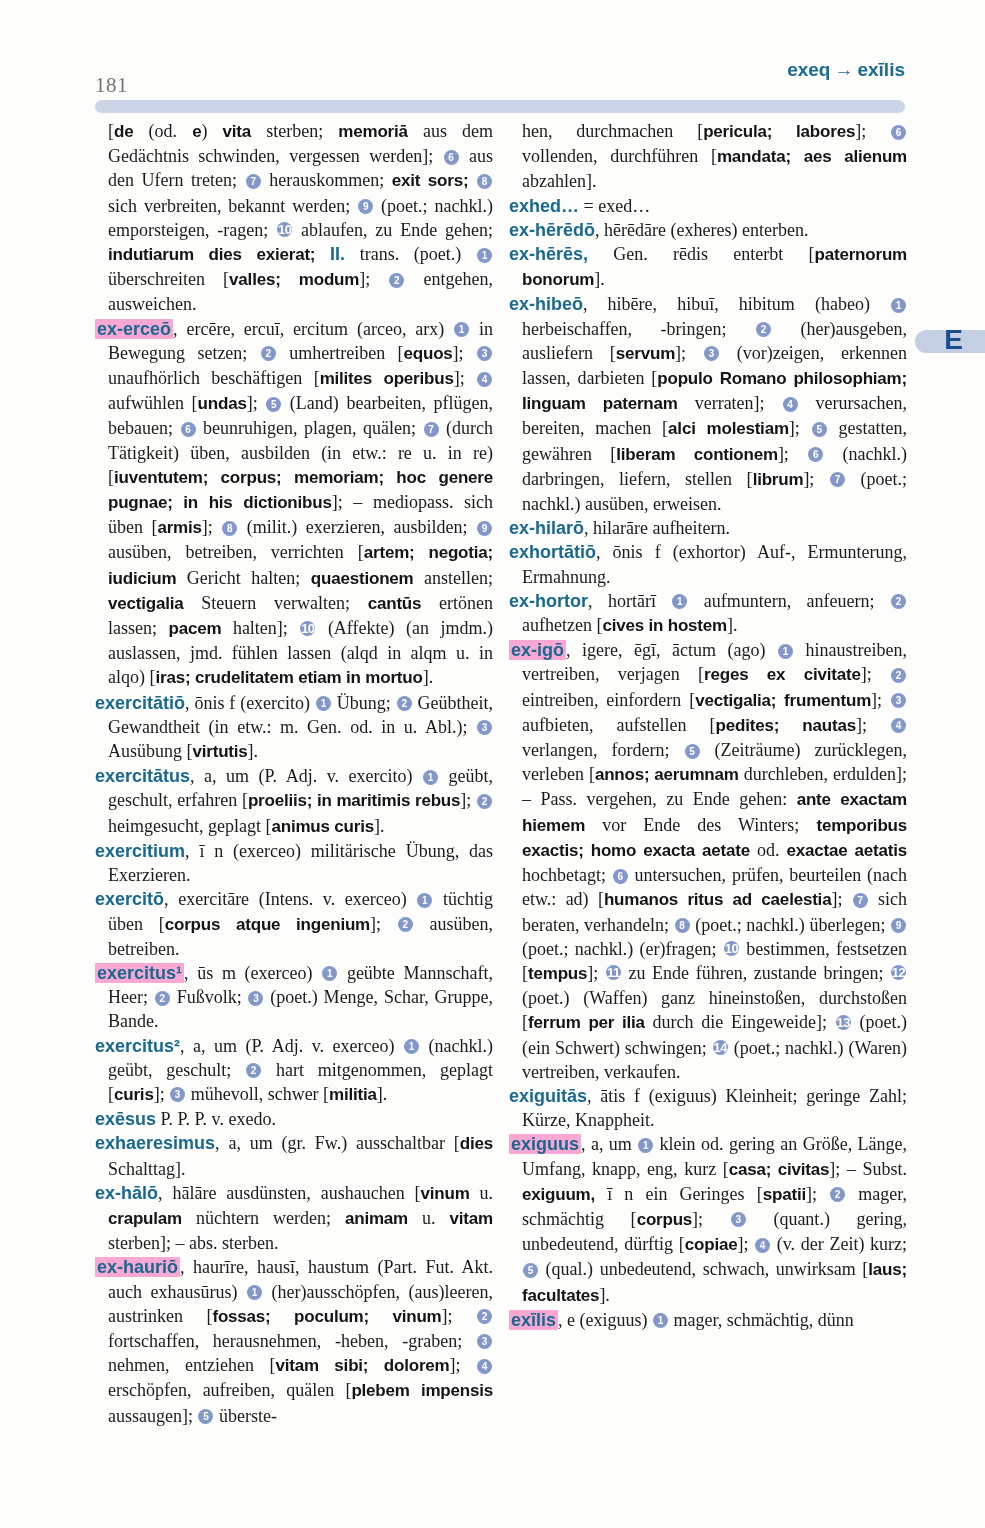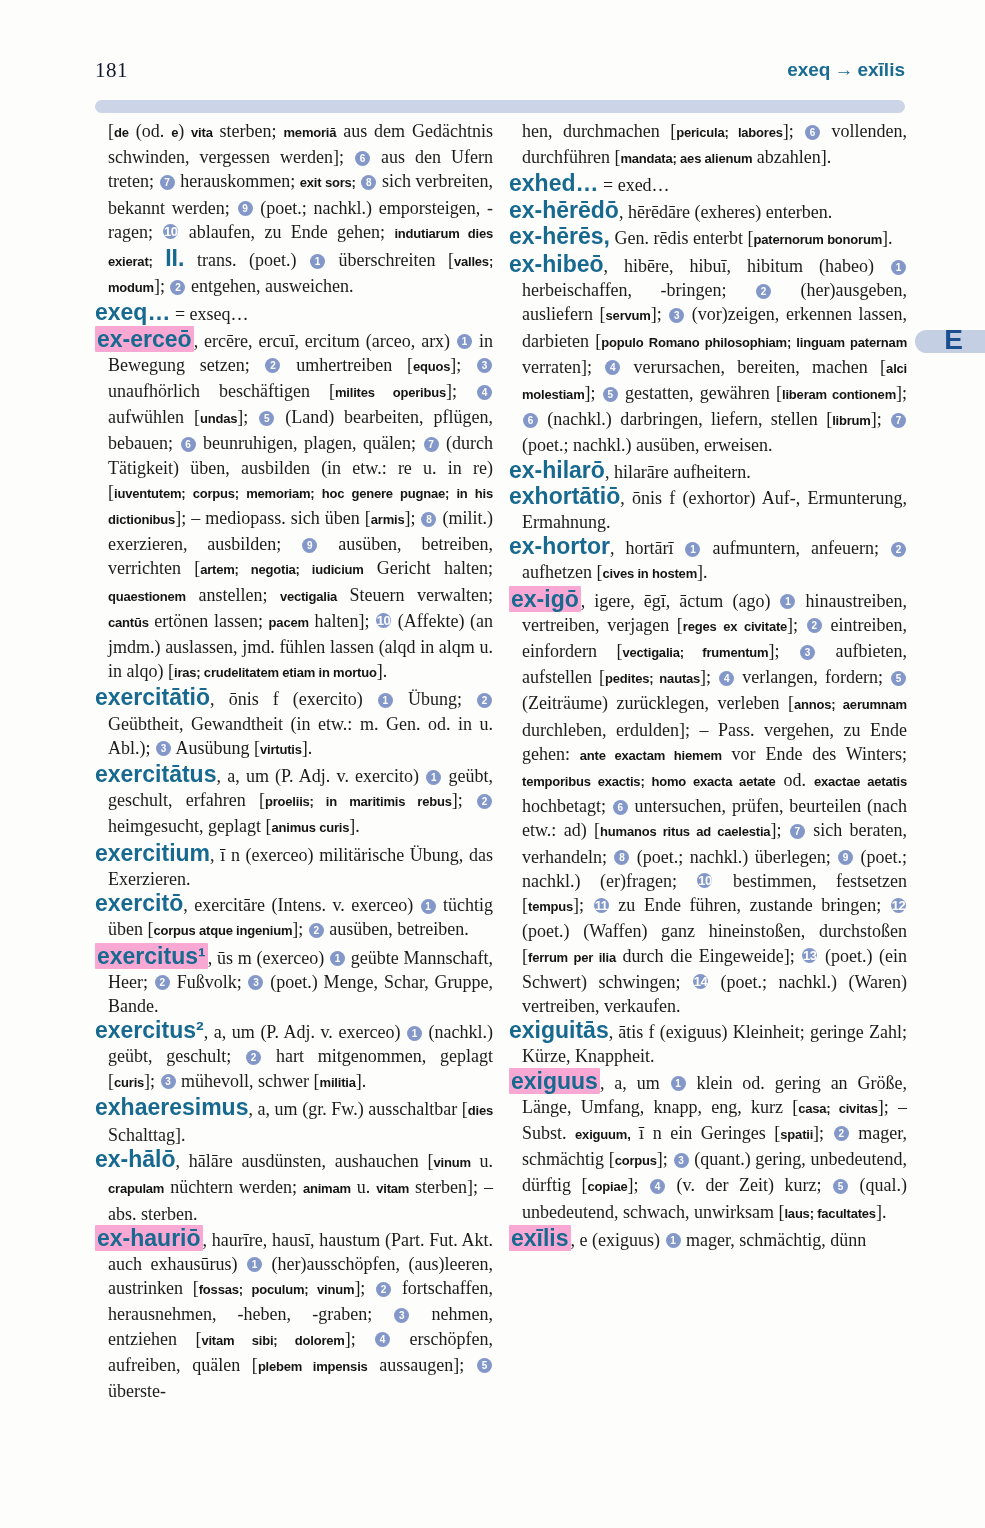--- a/index.html
+++ b/index.html
@@ -5,22 +5,22 @@
   html,body{margin:0;padding:0;}
   body{
     width:985px;height:1528px;position:relative;
     background:#fdfdfb;overflow:hidden;
     font-family:"Liberation Serif",serif;
   }
   .page{position:absolute;inset:0;}
   
   .hdr{position:absolute;top:58px;left:95px;width:810px;height:26px;}
   .pagenum{
-    position:absolute;left:0;top:0;
-    font:21px "Liberation Serif",serif;color:#0f172a;letter-spacing:.5px;
+    position:absolute;left:0;top:15px;
+    font:21px "Liberation Serif",serif;color:#737373;letter-spacing:.5px;
   }
   .guide{
     position:absolute;right:0;top:1px;
     font:700 19px "Liberation Sans",sans-serif;color:#1a6b92;
   }
   .guide .arrow{font-weight:400;padding:0 4px;color:#1a6b92;}
   .rulebar{
     position:absolute;top:100px;left:95px;width:810px;height:13px;
     background:#ccd4e7;border-radius:7px;
   }
@@ -39,26 +39,26 @@
     display:flex;gap:16px;
   }
   .col{width:398px;}
   .entry{
     margin:0;text-align:justify;
     font:18px/24.2px "Liberation Serif",serif;color:#1b1b1b;
     text-indent:-13px;padding-left:13px;
   }
   .entry.cont{text-indent:0;}
   .hw,.hwh,.r{
-    font-family:"Liberation Sans",sans-serif;font-weight:700;font-size:23px;
+    font-family:"Liberation Sans",sans-serif;font-weight:700;font-size:18px;
     color:#17698f;
   }
   .hwh{background:#f9a8d4;padding:0 2px;border-radius:1px;}
   .b{
-    font-family:"Liberation Sans",sans-serif;font-weight:700;font-size:13px;
+    font-family:"Liberation Sans",sans-serif;font-weight:700;font-size:17px;
     color:#141414;letter-spacing:-0.2px;
   }
   .i{}
   .num{
     display:inline-block;width:15px;height:15px;line-height:15.5px;
     border-radius:50%;background:#8398c9;color:#fff;
     font-family:"Liberation Sans",sans-serif;font-weight:700;font-size:10px;
     text-align:center;vertical-align:1.5px;margin:0 1px;text-indent:0;
   }
   .num.n2{font-size:13px;letter-spacing:-0.5px;}
@@ -75,28 +75,28 @@
 
   <div class="rulebar"></div>
 
   <div class="etab">
     <span class="letter">E</span>
   </div>
 
   <div class="cols">
     <div class="col" id="col-left">
         <p class="entry cont"><span class="t">[</span><span class="b">de</span><span class="t"> (</span><span class="i">od.</span><span class="t"> </span><span class="b">e</span><span class="t">) </span><span class="b">vita</span><span class="t"> sterben; </span><span class="b">memoriā</span><span class="t"> aus dem Gedächtnis schwinden, vergessen werden]; </span><span class="num">6</span><span class="t"> aus den Ufern treten; </span><span class="num">7</span><span class="t"> herauskommen; </span><span class="b">exit sors;</span><span class="t"> </span><span class="num">8</span><span class="t"> sich verbreiten, bekannt werden; </span><span class="num">9</span><span class="t"> </span><span class="i">(poet.; nachkl.)</span><span class="t"> emporsteigen, -ragen; </span><span class="num n2">10</span><span class="t"> ablaufen, zu Ende gehen; </span><span class="b">indutiarum dies exierat;</span><span class="t"> </span><span class="r">II.</span><span class="t"> </span><span class="i">trans. (poet.)</span><span class="t"> </span><span class="num">1</span><span class="t"> überschreiten [</span><span class="b">valles; modum</span><span class="t">]; </span><span class="num">2</span><span class="t"> entgehen, ausweichen.</span></p>
-        <p class="entry"><span class="hw">exeq…</span><span class="t"> = </span><span class="i">exseq…</span></p>
         <p class="entry"><span class="hwh">ex-erceō</span><span class="t">, ercēre, ercuī, ercitum </span><span class="i">(arceo, arx)</span><span class="t"> </span><span class="num">1</span><span class="t"> in Bewegung setzen; </span><span class="num">2</span><span class="t"> umhertreiben [</span><span class="b">equos</span><span class="t">]; </span><span class="num">3</span><span class="t"> unaufhörlich beschäftigen [</span><span class="b">milites operibus</span><span class="t">]; </span><span class="num">4</span><span class="t"> aufwühlen [</span><span class="b">undas</span><span class="t">]; </span><span class="num">5</span><span class="t"> </span><span class="i">(Land)</span><span class="t"> bearbeiten, pflügen, bebauen; </span><span class="num">6</span><span class="t"> beunruhigen, plagen, quälen; </span><span class="num">7</span><span class="t"> </span><span class="i">(durch Tätigkeit)</span><span class="t"> üben, ausbilden </span><span class="i">(in etw.: re u. in re)</span><span class="t"> [</span><span class="b">iuventutem; corpus; memoriam; hoc genere pugnae; in his dictionibus</span><span class="t">]; – </span><span class="i">mediopass.</span><span class="t"> sich üben [</span><span class="b">armis</span><span class="t">]; </span><span class="num">8</span><span class="t"> </span><span class="i">(milit.)</span><span class="t"> exerzieren, ausbilden; </span><span class="num">9</span><span class="t"> ausüben, betreiben, verrichten [</span><span class="b">artem; negotia; iudicium</span><span class="t"> Gericht halten; </span><span class="b">quaestionem</span><span class="t"> anstellen; </span><span class="b">vectigalia</span><span class="t"> Steuern verwalten; </span><span class="b">cantūs</span><span class="t"> ertönen lassen; </span><span class="b">pacem</span><span class="t"> halten]; </span><span class="num n2">10</span><span class="t"> </span><span class="i">(Affekte)</span><span class="t"> (an jmdm.) auslassen, jmd. fühlen lassen </span><span class="i">(alqd in alqm u. in alqo)</span><span class="t"> [</span><span class="b">iras; crudelitatem etiam in mortuo</span><span class="t">].</span></p>
         <p class="entry"><span class="hw">exercitātiō</span><span class="t">, ōnis </span><span class="i">f (exercito)</span><span class="t"> </span><span class="num">1</span><span class="t"> Übung; </span><span class="num">2</span><span class="t"> Geübtheit, Gewandtheit </span><span class="i">(in etw.: m. Gen. od. in u. Abl.);</span><span class="t"> </span><span class="num">3</span><span class="t"> Ausübung [</span><span class="b">virtutis</span><span class="t">].</span></p>
         <p class="entry"><span class="hw">exercitātus</span><span class="t">, a, um </span><span class="i">(P. Adj. v. exercito)</span><span class="t"> </span><span class="num">1</span><span class="t"> geübt, geschult, erfahren [</span><span class="b">proeliis; in maritimis rebus</span><span class="t">]; </span><span class="num">2</span><span class="t"> heimgesucht, geplagt [</span><span class="b">animus curis</span><span class="t">].</span></p>
         <p class="entry"><span class="hw">exercitium</span><span class="t">, ī </span><span class="i">n (exerceo)</span><span class="t"> militärische Übung, das Exerzieren.</span></p>
         <p class="entry"><span class="hw">exercitō</span><span class="t">, exercitāre </span><span class="i">(Intens. v. exerceo)</span><span class="t"> </span><span class="num">1</span><span class="t"> tüchtig üben [</span><span class="b">corpus atque ingenium</span><span class="t">]; </span><span class="num">2</span><span class="t"> ausüben, betreiben.</span></p>
         <p class="entry"><span class="hwh">exercitus¹</span><span class="t">, ūs </span><span class="i">m (exerceo)</span><span class="t"> </span><span class="num">1</span><span class="t"> geübte Mannschaft, Heer; </span><span class="num">2</span><span class="t"> Fußvolk; </span><span class="num">3</span><span class="t"> </span><span class="i">(poet.)</span><span class="t"> Menge, Schar, Gruppe, Bande.</span></p>
         <p class="entry"><span class="hw">exercitus²</span><span class="t">, a, um </span><span class="i">(P. Adj. v. exerceo)</span><span class="t"> </span><span class="num">1</span><span class="t"> </span><span class="i">(nachkl.)</span><span class="t"> geübt, geschult; </span><span class="num">2</span><span class="t"> hart mitgenommen, geplagt [</span><span class="b">curis</span><span class="t">]; </span><span class="num">3</span><span class="t"> mühevoll, schwer [</span><span class="b">militia</span><span class="t">].</span></p>
+        <p class="entry"><span class="hw">exēsus</span><span class="t"> </span><span class="i">P. P. P. v. exedo.</span></p>
         <p class="entry"><span class="hw">exhaeresimus</span><span class="t">, a, um </span><span class="i">(gr. Fw.)</span><span class="t"> ausschaltbar [</span><span class="b">dies</span><span class="t"> Schalttag].</span></p>
         <p class="entry"><span class="hw">ex-hālō</span><span class="t">, hālāre ausdünsten, aushauchen [</span><span class="b">vinum</span><span class="t"> </span><span class="i">u.</span><span class="t"> </span><span class="b">crapulam</span><span class="t"> nüchtern werden; </span><span class="b">animam</span><span class="t"> </span><span class="i">u.</span><span class="t"> </span><span class="b">vitam</span><span class="t"> sterben]; – </span><span class="i">abs.</span><span class="t"> sterben.</span></p>
         <p class="entry"><span class="hwh">ex-hauriō</span><span class="t">, haurīre, hausī, haustum </span><span class="i">(Part. Fut. Akt. auch</span><span class="t"> exhausūrus) </span><span class="num">1</span><span class="t"> (her)ausschöpfen, (aus)leeren, austrinken [</span><span class="b">fossas; poculum; vinum</span><span class="t">]; </span><span class="num">2</span><span class="t"> fortschaffen, herausnehmen, -heben, -graben; </span><span class="num">3</span><span class="t"> nehmen, entziehen [</span><span class="b">vitam sibi; dolorem</span><span class="t">]; </span><span class="num">4</span><span class="t"> erschöpfen, aufreiben, quälen [</span><span class="b">plebem impensis</span><span class="t"> aussaugen]; </span><span class="num">5</span><span class="t"> überste-</span></p>
       </div>
     <div class="col" id="col-right">
         <p class="entry cont"><span class="t">hen, durchmachen [</span><span class="b">pericula; labores</span><span class="t">]; </span><span class="num">6</span><span class="t"> vollenden, durchführen [</span><span class="b">mandata; aes alienum</span><span class="t"> abzahlen].</span></p>
         <p class="entry"><span class="hw">exhed…</span><span class="t"> = </span><span class="i">exed…</span></p>
         <p class="entry"><span class="hw">ex-hērēdō</span><span class="t">, hērēdāre </span><span class="i">(exheres)</span><span class="t"> enterben.</span></p>
         <p class="entry"><span class="hw">ex-hērēs,</span><span class="t"> </span><span class="i">Gen.</span><span class="t"> rēdis enterbt [</span><span class="b">paternorum bonorum</span><span class="t">].</span></p>
         <p class="entry"><span class="hw">ex-hibeō</span><span class="t">, hibēre, hibuī, hibitum </span><span class="i">(habeo)</span><span class="t"> </span><span class="num">1</span><span class="t"> herbeischaffen, -bringen; </span><span class="num">2</span><span class="t"> (her)ausgeben, ausliefern [</span><span class="b">servum</span><span class="t">]; </span><span class="num">3</span><span class="t"> (vor)zeigen, erkennen lassen, darbieten [</span><span class="b">populo Romano philosophiam; linguam paternam</span><span class="t"> verraten]; </span><span class="num">4</span><span class="t"> verursachen, bereiten, machen [</span><span class="b">alci molestiam</span><span class="t">]; </span><span class="num">5</span><span class="t"> gestatten, gewähren [</span><span class="b">liberam contionem</span><span class="t">]; </span><span class="num">6</span><span class="t"> </span><span class="i">(nachkl.)</span><span class="t"> darbringen, liefern, stellen [</span><span class="b">librum</span><span class="t">]; </span><span class="num">7</span><span class="t"> </span><span class="i">(poet.; nachkl.)</span><span class="t"> ausüben, erweisen.</span></p>

